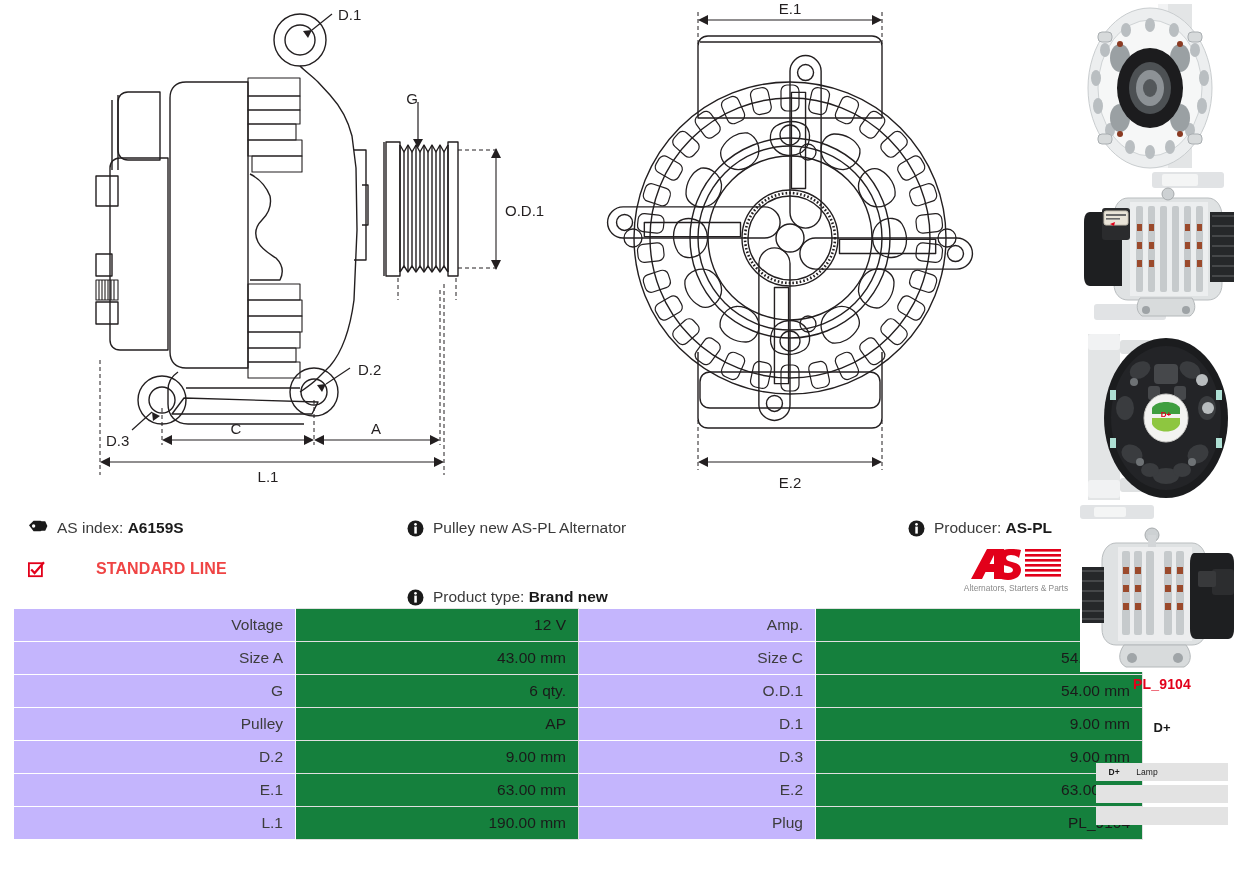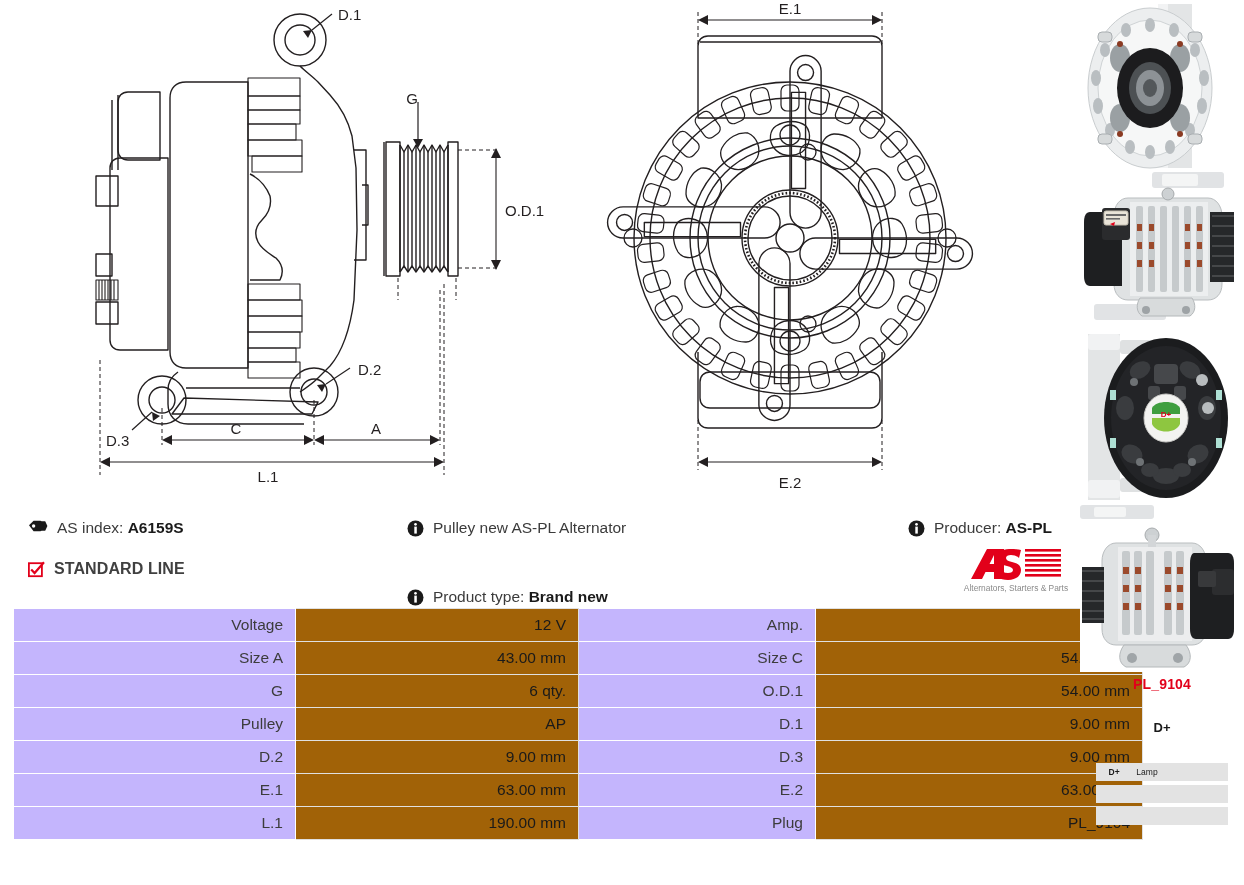--- a/index.html
+++ b/index.html
@@ -40,36 +40,36 @@
   .plug-table td.pin{width:30px;font-weight:bold;text-align:center;}
   .plug-table td.fn{width:94px;text-align:left;}
   .plug-table tr.empty td{background:#e3e3e3;color:transparent;}
 
   
   .info{position:absolute;left:0;top:505;width:1080px;height:98px;}
   .info-row{position:absolute;display:flex;align-items:center;}
   .info-text{font-size:15.5px;color:#3b3b3b;white-space:nowrap;}
   .info-text b{color:#1a1a1a;font-weight:bold;}
   .icon{display:inline-block;margin-right:9px;line-height:0;vertical-align:middle;}
-  .std-line{font-size:16px;font-weight:bold;color:#404040;letter-spacing:.1px;white-space:nowrap;}
+  .std-line{font-size:16px;font-weight:bold;color:#ef4444;letter-spacing:.1px;white-space:nowrap;margin-left:42px;}
 
   .aslogo{position:absolute;left:957px;top:545px;width:118px;height:50px;}
 
   
   .spec-wrap{position:absolute;left:14px;top:608px;width:1053px;display:flex;gap:0;}
   .spec-table{border-collapse:collapse;table-layout:fixed;}
   .spec-table.left{width:527px;}
   .spec-table.right{width:526px;}
   .spec-table td{height:32px;font-size:15.5px;padding:0 12px;}
   .spec-table td.k{
     background:#c4b5fd;color:#3c3c3c;text-align:right;
     border:1px solid #ffffff;border-left:none;
   }
   .spec-table td.v{
-    background:#a16207;color:#1a1a1a;text-align:right;
+    background:#15803d;color:#1a1a1a;text-align:right;
     border:1px solid #e0e0e0;
   }
   .spec-table.left td.k{width:257px;}
   .spec-table.left td.v{width:258px;}
   .spec-table.right td.k{width:212px;}
   .spec-table.right td.v{width:302px;}
 
   .dim-label{font-family:"Liberation Sans",sans-serif;font-size:15px;fill:#231f20;}
 </style>
 </head>

